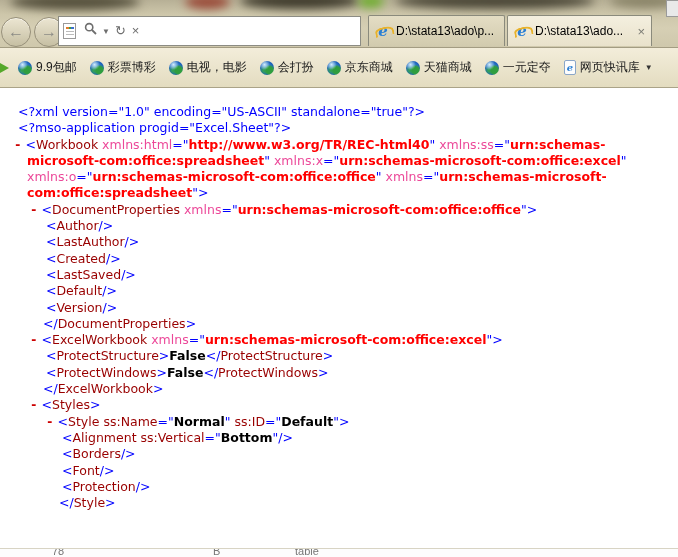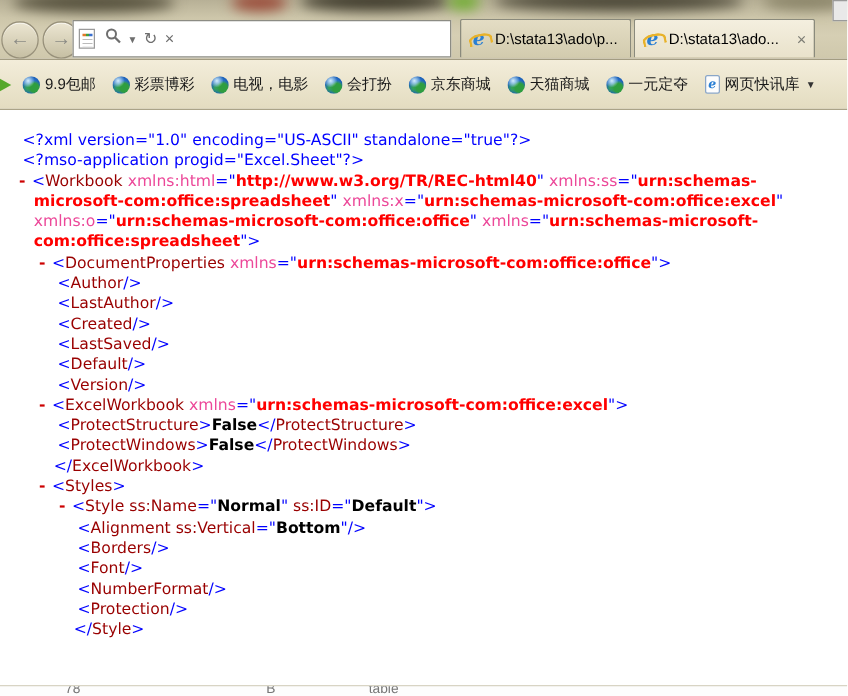--- a/index.html
+++ b/index.html
@@ -180,31 +180,30 @@
       <div class="pi">&lt;?xml version="1.0" encoding="US-ASCII" standalone="true"?&gt;</div>
       <div class="pi">&lt;?mso-application progid="Excel.Sheet"?&gt;</div>
       <div class="e"><span class="b">-</span> <span class="m">&lt;</span><span class="t">Workbook</span> <span class="ns">xmlns:html</span><span class="m">="</span><b class="ns">http://www.w3.org/TR/REC-html40</b><span class="m">"</span> <span class="ns">xmlns:ss</span><span class="m">="</span><b class="ns">urn:schemas-microsoft-com:office:spreadsheet</b><span class="m">"</span> <span class="ns">xmlns:x</span><span class="m">="</span><b class="ns">urn:schemas-microsoft-com:office:excel</b><span class="m">"</span> <span class="ns">xmlns:o</span><span class="m">="</span><b class="ns">urn:schemas-microsoft-com:office:office</b><span class="m">"</span> <span class="ns">xmlns</span><span class="m">="</span><b class="ns">urn:schemas-microsoft-com:office:spreadsheet</b><span class="m">"</span><span class="m">&gt;</span><div class="cc">
           <div class="e"><span class="b">-</span> <span class="m">&lt;</span><span class="t">DocumentProperties</span> <span class="ns">xmlns</span><span class="m">="</span><b class="ns">urn:schemas-microsoft-com:office:office</b><span class="m">"</span><span class="m">&gt;</span><div class="cc">
               <div class="e"><span class="m">&lt;</span><span class="t">Author</span><span class="m">/&gt;</span></div>
               <div class="e"><span class="m">&lt;</span><span class="t">LastAuthor</span><span class="m">/&gt;</span></div>
               <div class="e"><span class="m">&lt;</span><span class="t">Created</span><span class="m">/&gt;</span></div>
               <div class="e"><span class="m">&lt;</span><span class="t">LastSaved</span><span class="m">/&gt;</span></div>
               <div class="e"><span class="m">&lt;</span><span class="t">Default</span><span class="m">/&gt;</span></div>
               <div class="e"><span class="m">&lt;</span><span class="t">Version</span><span class="m">/&gt;</span></div>
-            </div></div>
+            </div><div class="close"><span class="m">&lt;/</span><span class="t">DocumentProperties</span><span class="m">&gt;</span></div></div>
           <div class="e"><span class="b">-</span> <span class="m">&lt;</span><span class="t">ExcelWorkbook</span> <span class="ns">xmlns</span><span class="m">="</span><b class="ns">urn:schemas-microsoft-com:office:excel</b><span class="m">"</span><span class="m">&gt;</span><div class="cc">
               <div class="e"><span class="m">&lt;</span><span class="t">ProtectStructure</span><span class="m">&gt;</span><b>False</b><span class="m">&lt;/</span><span class="t">ProtectStructure</span><span class="m">&gt;</span></div>
               <div class="e"><span class="m">&lt;</span><span class="t">ProtectWindows</span><span class="m">&gt;</span><b>False</b><span class="m">&lt;/</span><span class="t">ProtectWindows</span><span class="m">&gt;</span></div>
             </div><div class="close"><span class="m">&lt;/</span><span class="t">ExcelWorkbook</span><span class="m">&gt;</span></div></div>
           <div class="e"><span class="b">-</span> <span class="m">&lt;</span><span class="t">Styles</span><span class="m">&gt;</span><div class="cc">
               <div class="e"><span class="b">-</span> <span class="m">&lt;</span><span class="t">Style</span> <span class="t">ss:Name</span><span class="m">="</span><b>Normal</b><span class="m">"</span> <span class="t">ss:ID</span><span class="m">="</span><b>Default</b><span class="m">"</span><span class="m">&gt;</span><div class="cc">
                   <div class="e"><span class="m">&lt;</span><span class="t">Alignment</span> <span class="t">ss:Vertical</span><span class="m">="</span><b>Bottom</b><span class="m">"</span><span class="m">/&gt;</span></div>
                   <div class="e"><span class="m">&lt;</span><span class="t">Borders</span><span class="m">/&gt;</span></div>
                   <div class="e"><span class="m">&lt;</span><span class="t">Font</span><span class="m">/&gt;</span></div>
-                  <div class="e"><span class="m">&lt;</span><span class="t">NumberFormat</span><span class="m">/&gt;</span></div>
                   <div class="e"><span class="m">&lt;</span><span class="t">Protection</span><span class="m">/&gt;</span></div>
                 </div><div class="close"><span class="m">&lt;/</span><span class="t">Style</span><span class="m">&gt;</span></div></div>
             </div></div>
         </div></div>
     </div>
 
 
   <div class="sliver">
     <span class="frag" style="left:52px;">78</span>
     <span class="frag" style="left:213px;">B</span>

